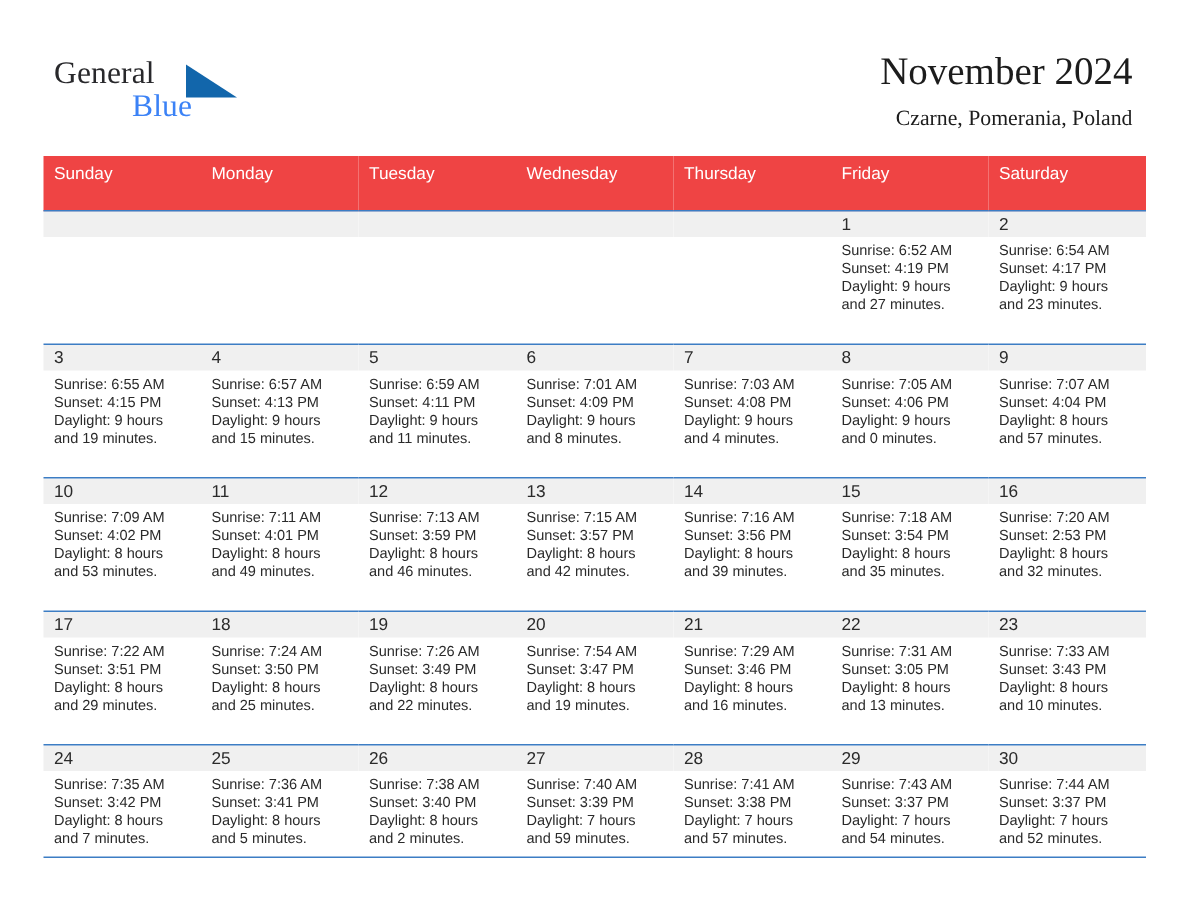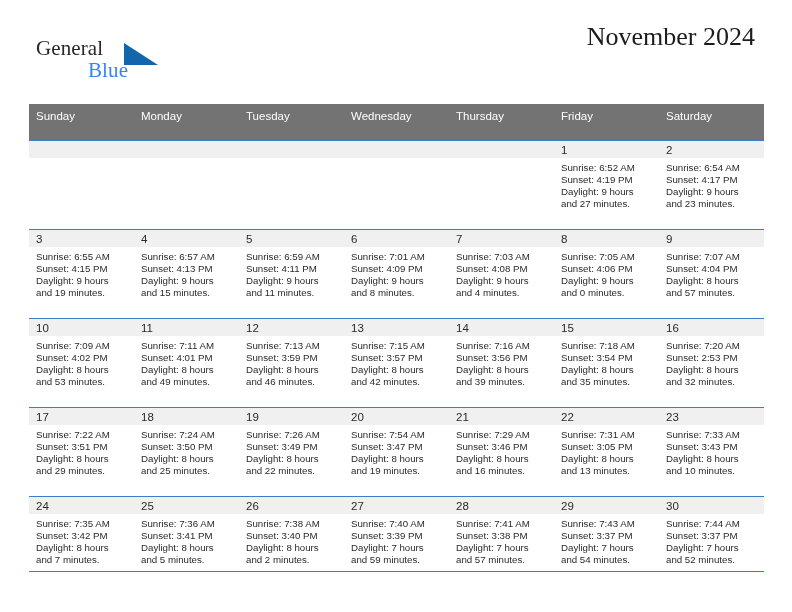--- a/index.html
+++ b/index.html
@@ -48,21 +48,21 @@
   }
   .logo-tri {
     position: absolute;
     left: 88px; top: 7px;
     width: 0; height: 0;
     border-left: 34px solid #1266ab;
     border-top: 22px solid transparent;
   }
   .title-wrap {
     position: absolute;
-    right: 37px; top: 21px;
+    right: 37px; top: 32px;
     text-align: right;
   }
   .cal-title {
     font-size: 26px;
     color: #1c1c1c;
     line-height: 32px;
     white-space: nowrap;
   }
   .cal-sub {
     margin-top: 6px;
@@ -74,21 +74,21 @@
 
   
   .cal {
     position: absolute;
     left: 29px; top: 104px;
     width: 735px;
     border-collapse: collapse;
     table-layout: fixed;
   }
   .cal th {
-    background: #737373;
+    background: #ef4444;
     color: #ffffff;
     font-size: 11.5px;
     font-weight: normal;
     text-align: left;
     padding: 6px 0 18px 7px;
     height: 23px;
     border: none;
   }
   .cal td {
     width: 105px;
@@ -129,20 +129,21 @@
   <div class="header">
 
     <div class="logo">
       <span class="logo-general">General</span>
       <span class="logo-tri"></span>
       <span class="logo-blue">Blue</span>
     </div>
 
     <div class="title-wrap">
       <div class="cal-title">November 2024</div>
+      <div class="cal-sub">Czarne, Pomerania, Poland</div>
     </div>
 
   </div>
 
   <table class="cal">
     <thead>
       <tr>
         <th>Sunday</th>
         <th>Monday</th>
         <th>Tuesday</th>

